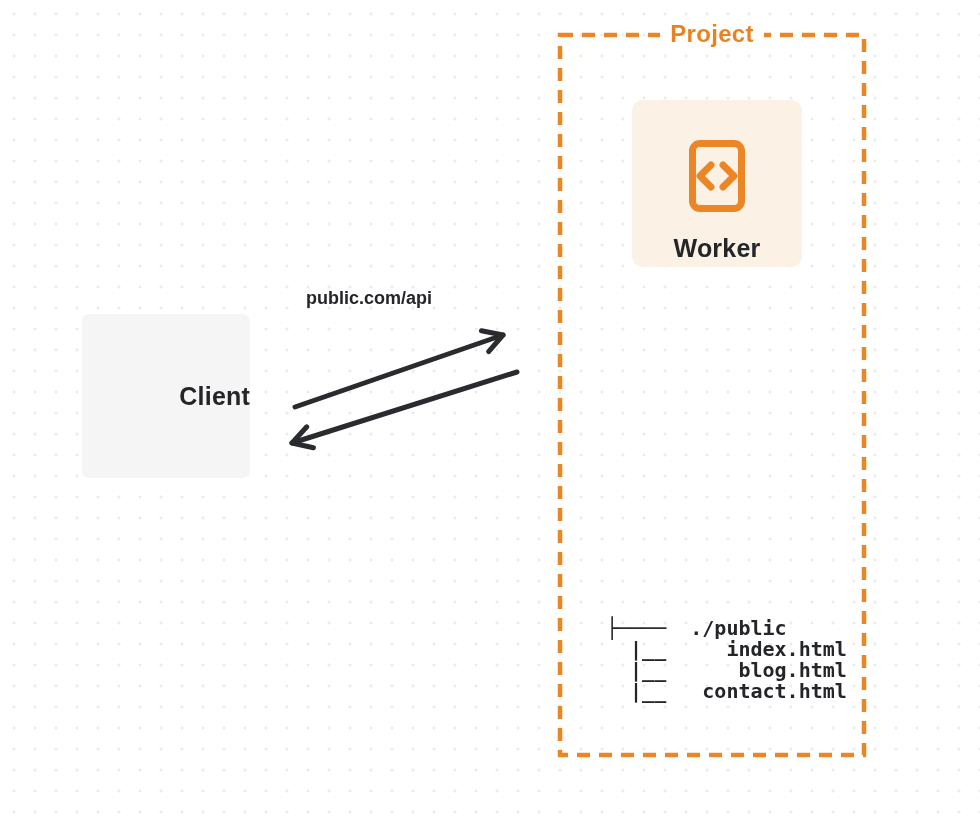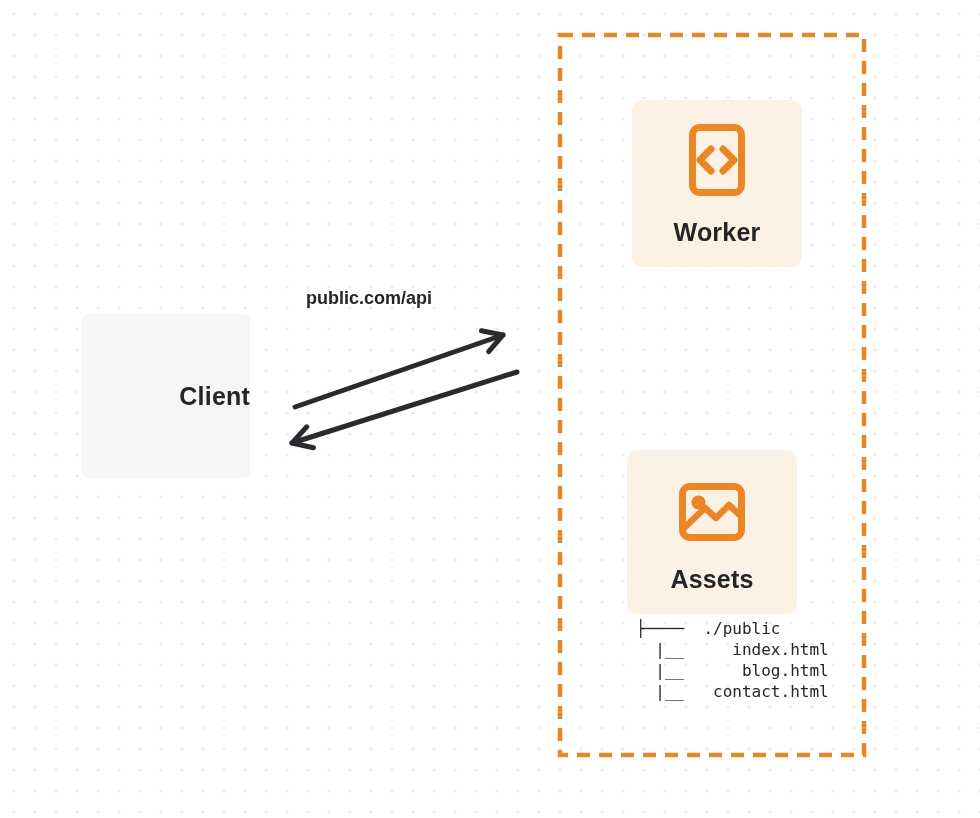--- a/index.html
+++ b/index.html
@@ -74,33 +74,33 @@
 
   
   .card {
     position: absolute;
     background: #fbf1e4;
     border-radius: 11px;
     display: flex;
     flex-direction: column;
     align-items: center;
   }
-  .card-worker { left: 632px; top: 100px; width: 170px; height: 167px; padding-top: 24px; }
+  .card-worker { left: 632px; top: 100px; width: 170px; height: 167px; padding-top: 40px; }
   .card-assets { left: 627px; top: 450px; width: 170px; height: 164px; padding-top: 33px; }
   .card-worker .node-label { margin-top: 22px; }
   .card-assets .node-label { margin-top: 24px; }
 
   
   .file-tree {
     position: absolute;
-    left: 636px; top: 618px;
+    left: 606px; top: 618px;
     font-family: "DejaVu Sans Mono", "Liberation Mono", monospace;
-    font-size: 16px;
+    font-size: 20px;
     line-height: 21px;
-    font-weight: 400;
+    font-weight: 700;
     color: #232528;
     white-space: pre;
   }
 </style>
 </head>
 <body>
 
 <div id="canvas">
 
   <div class="client-box">
@@ -115,37 +115,32 @@
         <path d="M4 4 L23 15 L4 26" fill="none" stroke="#2a2b2e" stroke-width="5" stroke-linecap="round" stroke-linejoin="round"></path>
       </marker>
     </defs>
     <line x1="25" y1="97" x2="233" y2="25" stroke="#2a2b2e" stroke-width="5" stroke-linecap="round" marker-end="url(#ah)"></line>
     <line x1="247" y1="62" x2="22" y2="133" stroke="#2a2b2e" stroke-width="5" stroke-linecap="round" marker-end="url(#ah)"></line>
   </svg>
 
   <svg class="project-frame-svg" viewBox="0 0 312 728" xmlns="http://www.w3.org/2000/svg">
     <rect x="4" y="4" width="304" height="720" fill="none" stroke="#eb8626" stroke-width="4.5" stroke-dasharray="13 9"></rect>
   </svg>
+  <div class="project-label-wrap">
+    <span class="project-label">Project</span>
+  </div>
 
   <div class="card card-worker">
     <svg width="56" height="72" viewBox="0 0 56 72" xmlns="http://www.w3.org/2000/svg">
       <rect x="3.5" y="3.5" width="49" height="65" rx="7.5" fill="none" stroke="#eb8626" stroke-width="7"></rect>
       <path d="M22 25 L11 36 L22 47" fill="none" stroke="#eb8626" stroke-width="7" stroke-linecap="round" stroke-linejoin="round"></path>
       <path d="M34 25 L45 36 L34 47" fill="none" stroke="#eb8626" stroke-width="7" stroke-linecap="round" stroke-linejoin="round"></path>
     </svg>
     <span class="node-label">Worker</span>
   </div>
 
-  <div class="card card-assets">
-    <svg width="66" height="58" viewBox="0 0 66 58" xmlns="http://www.w3.org/2000/svg">
-      <rect x="3.5" y="3.5" width="59" height="51" rx="7.5" fill="none" stroke="#eb8626" stroke-width="7"></rect>
-      <circle cx="19.5" cy="19.5" r="7" fill="#eb8626"></circle>
-      <path d="M5 45 L26 25 L37 35 L50 22 L62 33" fill="none" stroke="#eb8626" stroke-width="6.5" stroke-linecap="round" stroke-linejoin="round"></path>
-    </svg>
-    <span class="node-label">Assets</span>
-  </div>
 
   <pre class="file-tree">├────  ./public
   |__     index.html
   |__      blog.html
   |__   contact.html</pre>
 
 </div>
 
 </body></html>

